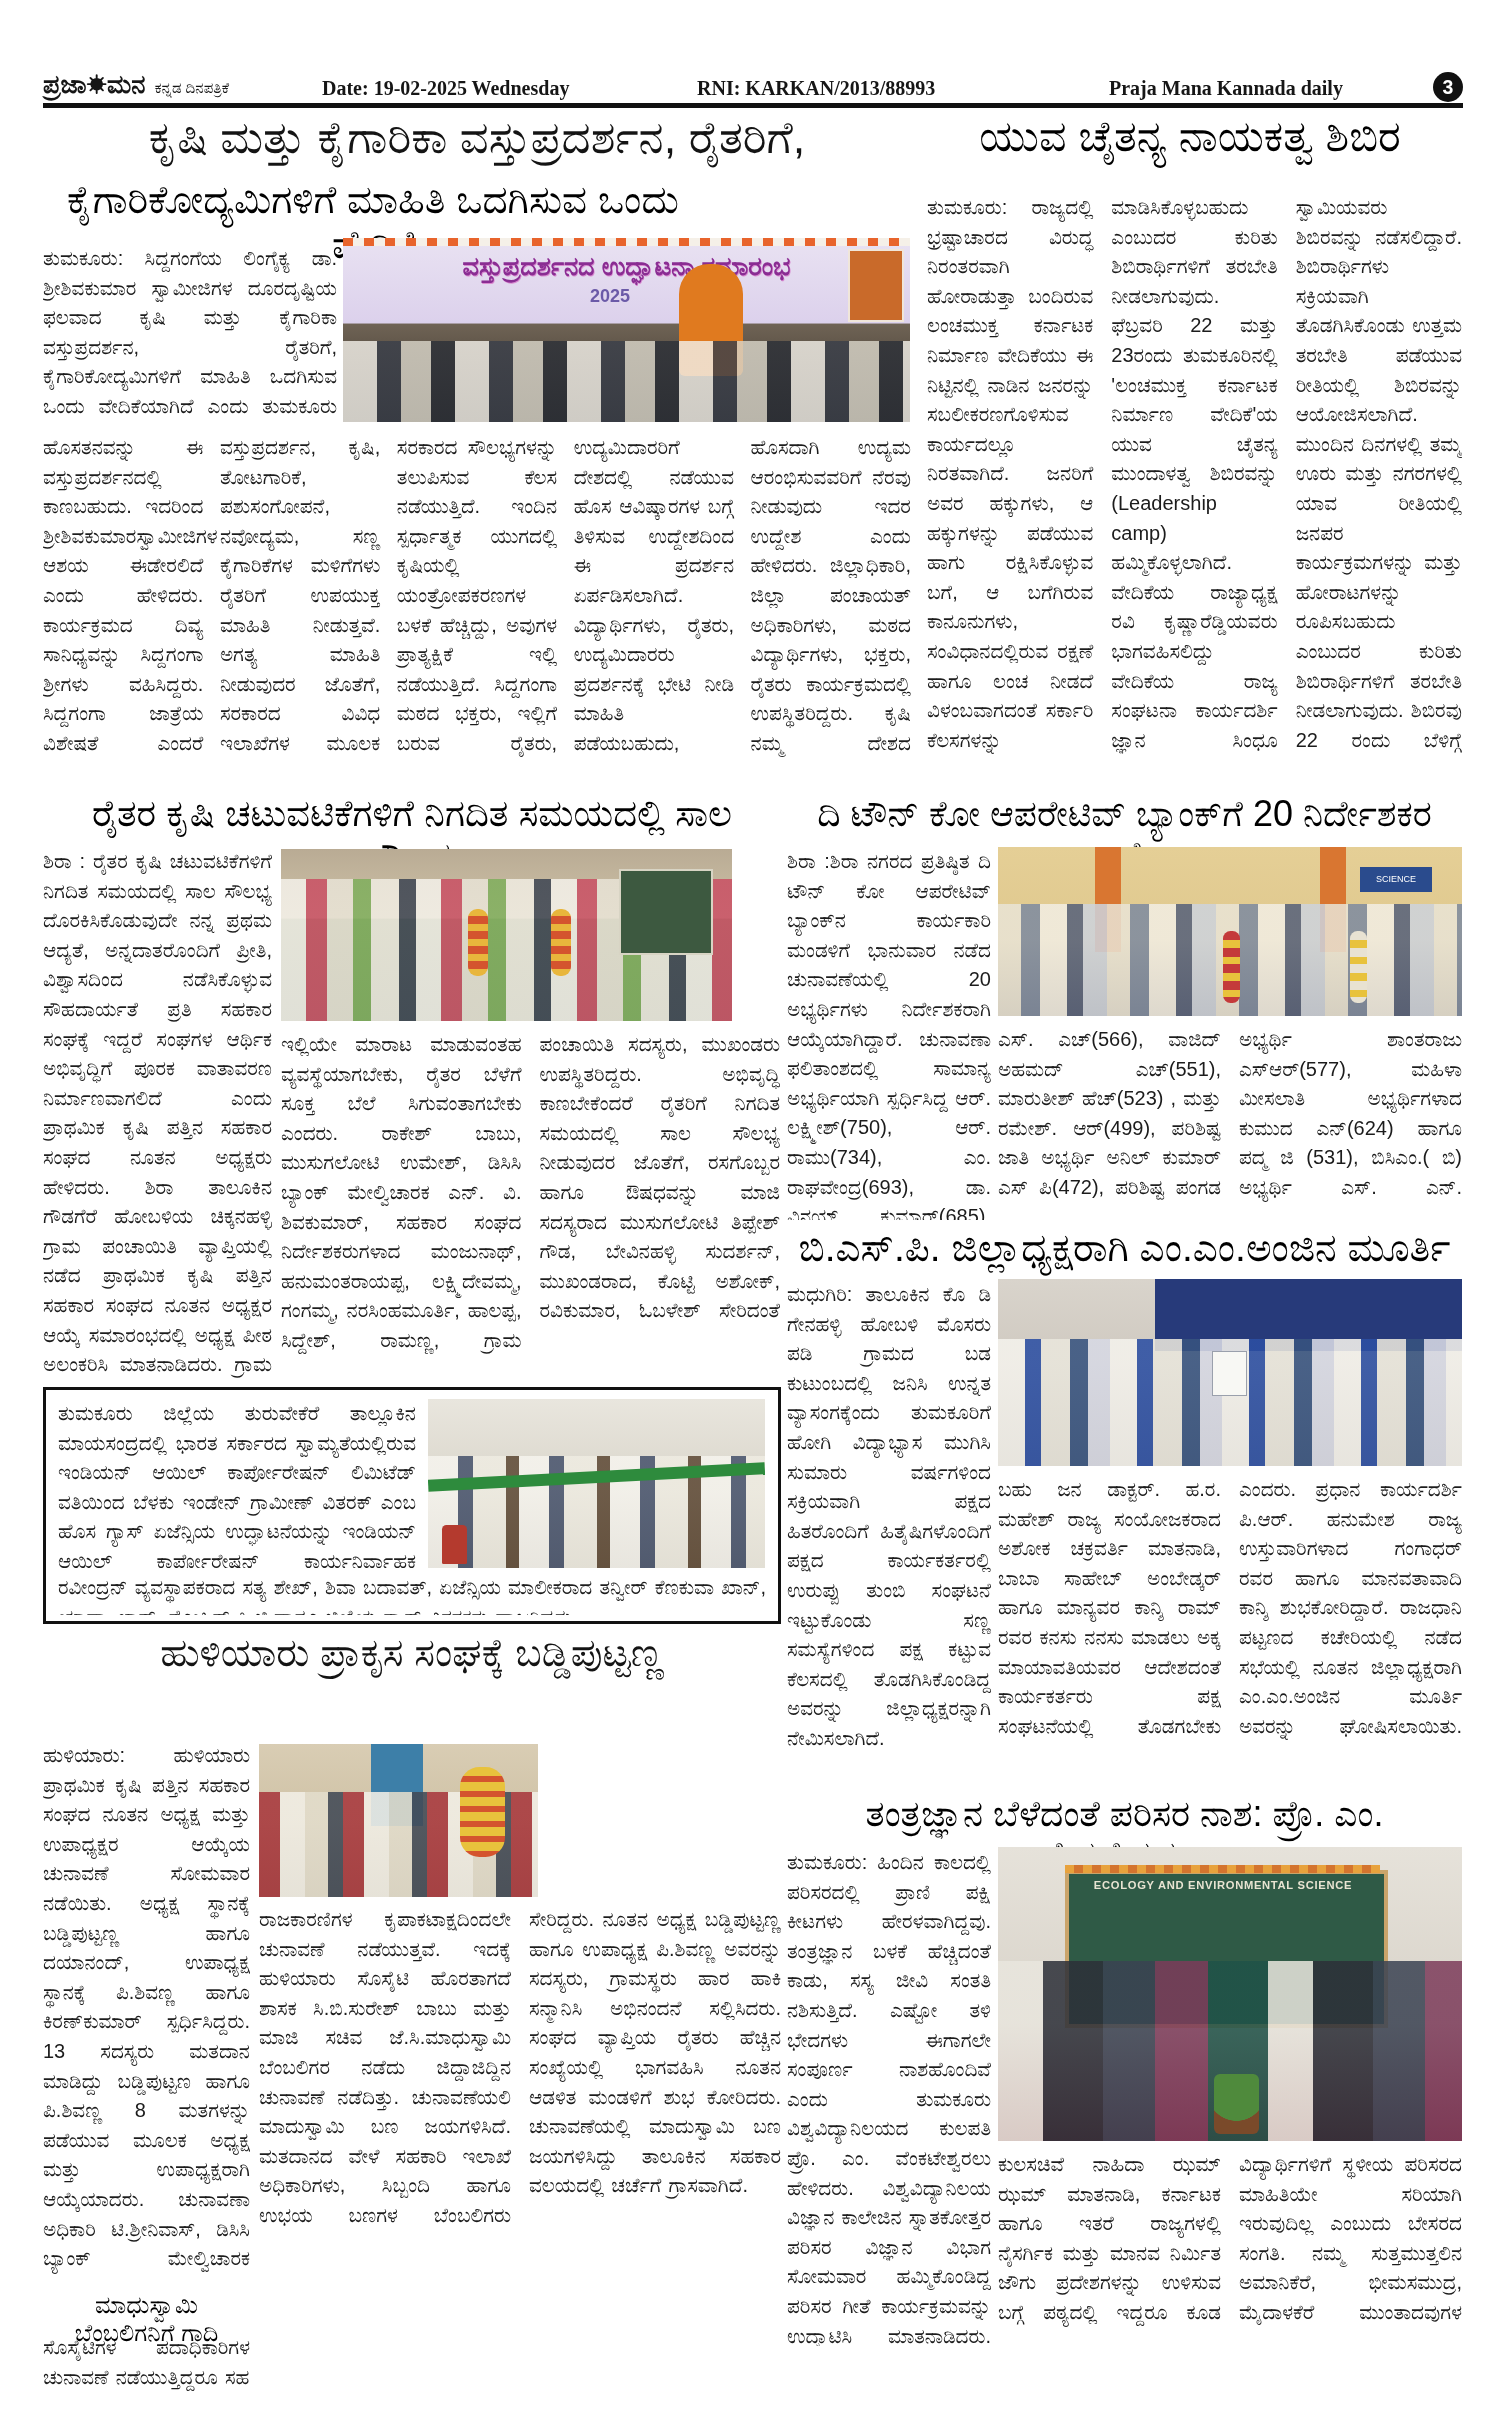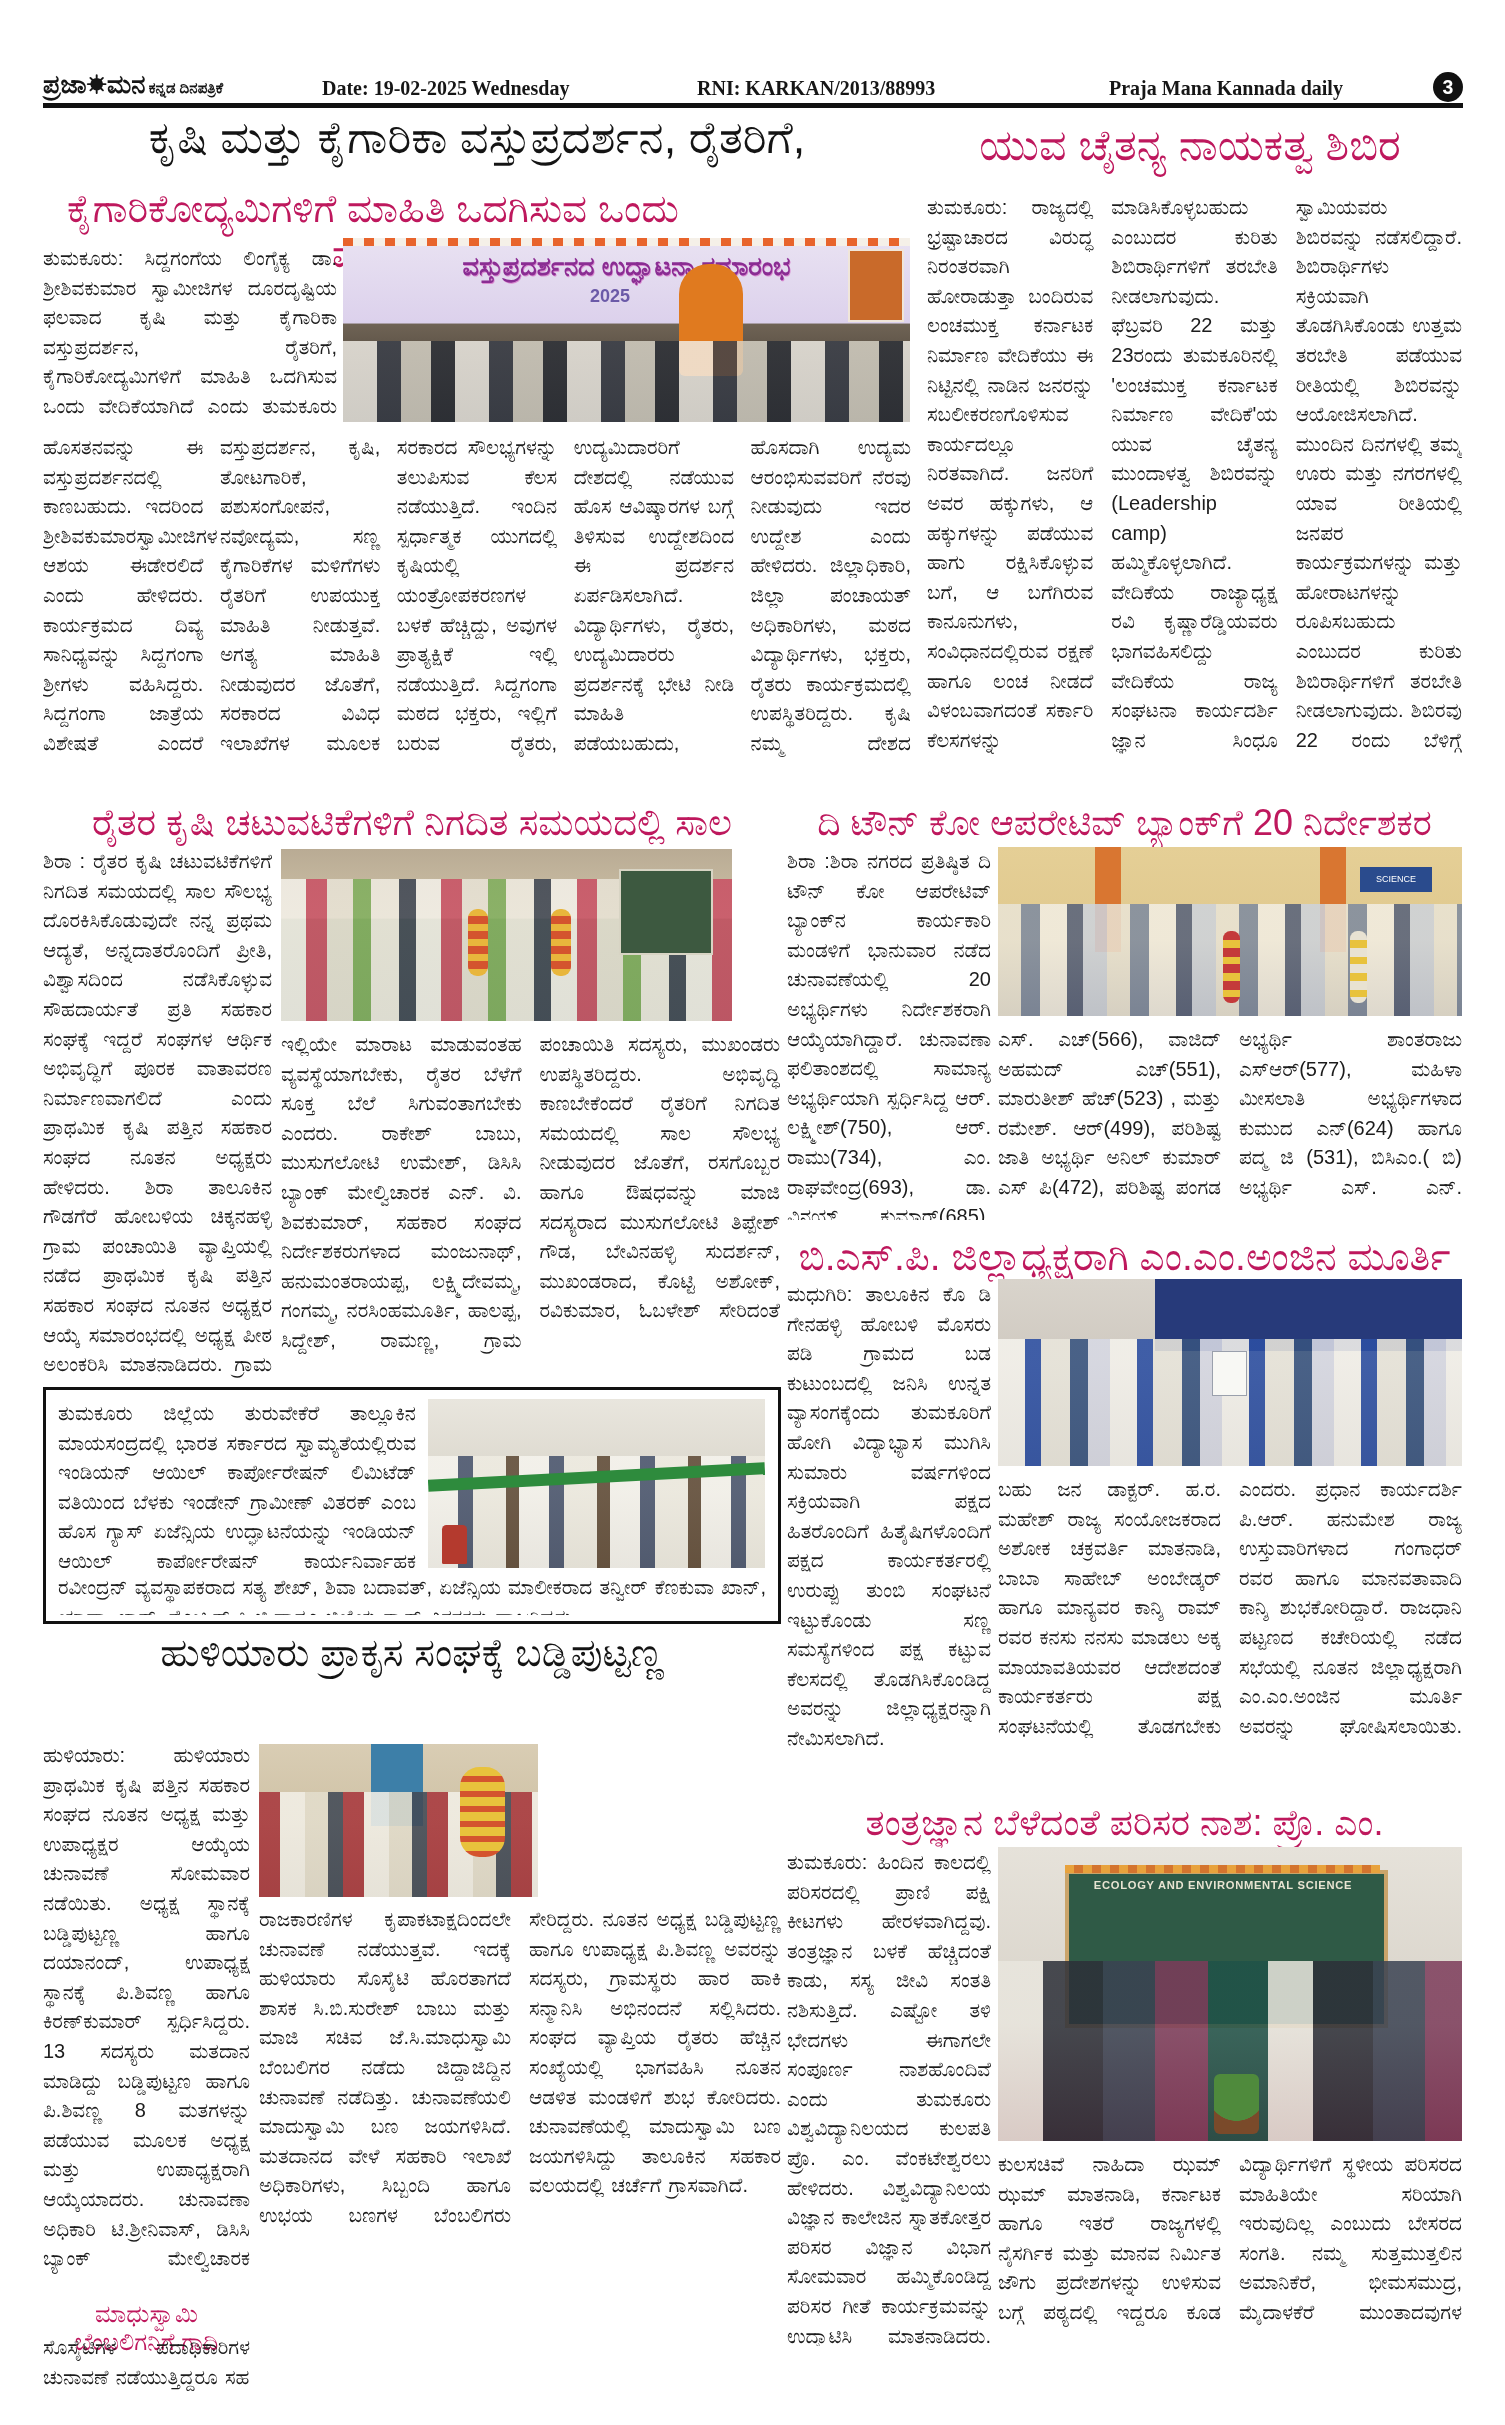--- a/index.html
+++ b/index.html
@@ -2,39 +2,39 @@
 <html style="font-size:12px"><head>
 <meta charset="utf-8">
 <style>
   html,body{margin:0;padding:0;background:#ffffff;}
   #page{position:relative;width:1505px;height:2426px;background:#ffffff;overflow:hidden;
         font-family:"Liberation Sans",sans-serif;color:#161616;}
   .abs{position:absolute;}
   .just{text-align:justify;text-justify:inter-word;}
   .clip{overflow:hidden;}
   .hl{font-weight:normal;text-align:center;line-height:1.15;letter-spacing:0;}
-  .red{color:#be185d;margin-top:9px;}
+  .red{color:#000000;}
   .black{color:#141414;}
   .body-txt{font-size:20px;line-height:1.48;color:#1c1c1c;word-spacing:1.5px;}
   .cols2{column-count:2;column-gap:18px;}
   .cols3{column-count:3;column-gap:18px;}
   .cols5{column-count:5;column-gap:16.5px;}
   .photo{position:absolute;overflow:hidden;background:#b9b0a0;}
   .mast-serif{font-family:"Liberation Serif",serif;font-weight:bold;}
   .rule{position:absolute;background:#111;}
   .pv{position:absolute;}
 </style>
 </head>
 <body>
 
 <div id="page">
 
   <div class="abs" style="left:43px;top:70px;width:255px;">
     <span style="font-size:25.5px;font-weight:bold;">ಪ್ರಜಾ☀ಮನ</span>
-    <span style="font-size:15px;font-weight:bold;">ಕನ್ನಡ ದಿನಪತ್ರಿಕೆ</span>
+    <span style="font-size:15px;font-weight:normal;margin-left:6px;">ಕನ್ನಡ ದಿನಪತ್ರಿಕೆ</span>
   </div>
   <div class="abs mast-serif" style="left:322px;top:77px;font-size:20px;">Date: 19-02-2025 Wednesday</div>
   <div class="abs mast-serif" style="left:697px;top:77px;font-size:20px;">RNI: KARKAN/2013/88993</div>
   <div class="abs mast-serif" style="left:1109px;top:77px;font-size:20px;">Praja Mana Kannada daily</div>
   <div class="abs" style="left:1433px;top:72px;width:30px;height:30px;border-radius:50%;background:#111;color:#fff;
        display:flex;align-items:center;justify-content:center;font-size:19.5px;font-weight:bold;">3</div>
   <div class="rule" style="left:43px;top:103px;width:1420px;height:4.5px;"></div>
 
   <div class="abs hl black" style="left:43px;top:112px;width:868px;font-size:45px;">ಕೃಷಿ ಮತ್ತು ಕೈಗಾರಿಕಾ ವಸ್ತುಪ್ರದರ್ಶನ, ರೈತರಿಗೆ,</div>
   <div class="abs hl red" style="left:43px;top:178px;width:660px;font-size:39px;">ಕೈಗಾರಿಕೋದ್ಯಮಿಗಳಿಗೆ ಮಾಹಿತಿ ಒದಗಿಸುವ ಒಂದು ವೇದಿಕೆ</div>

